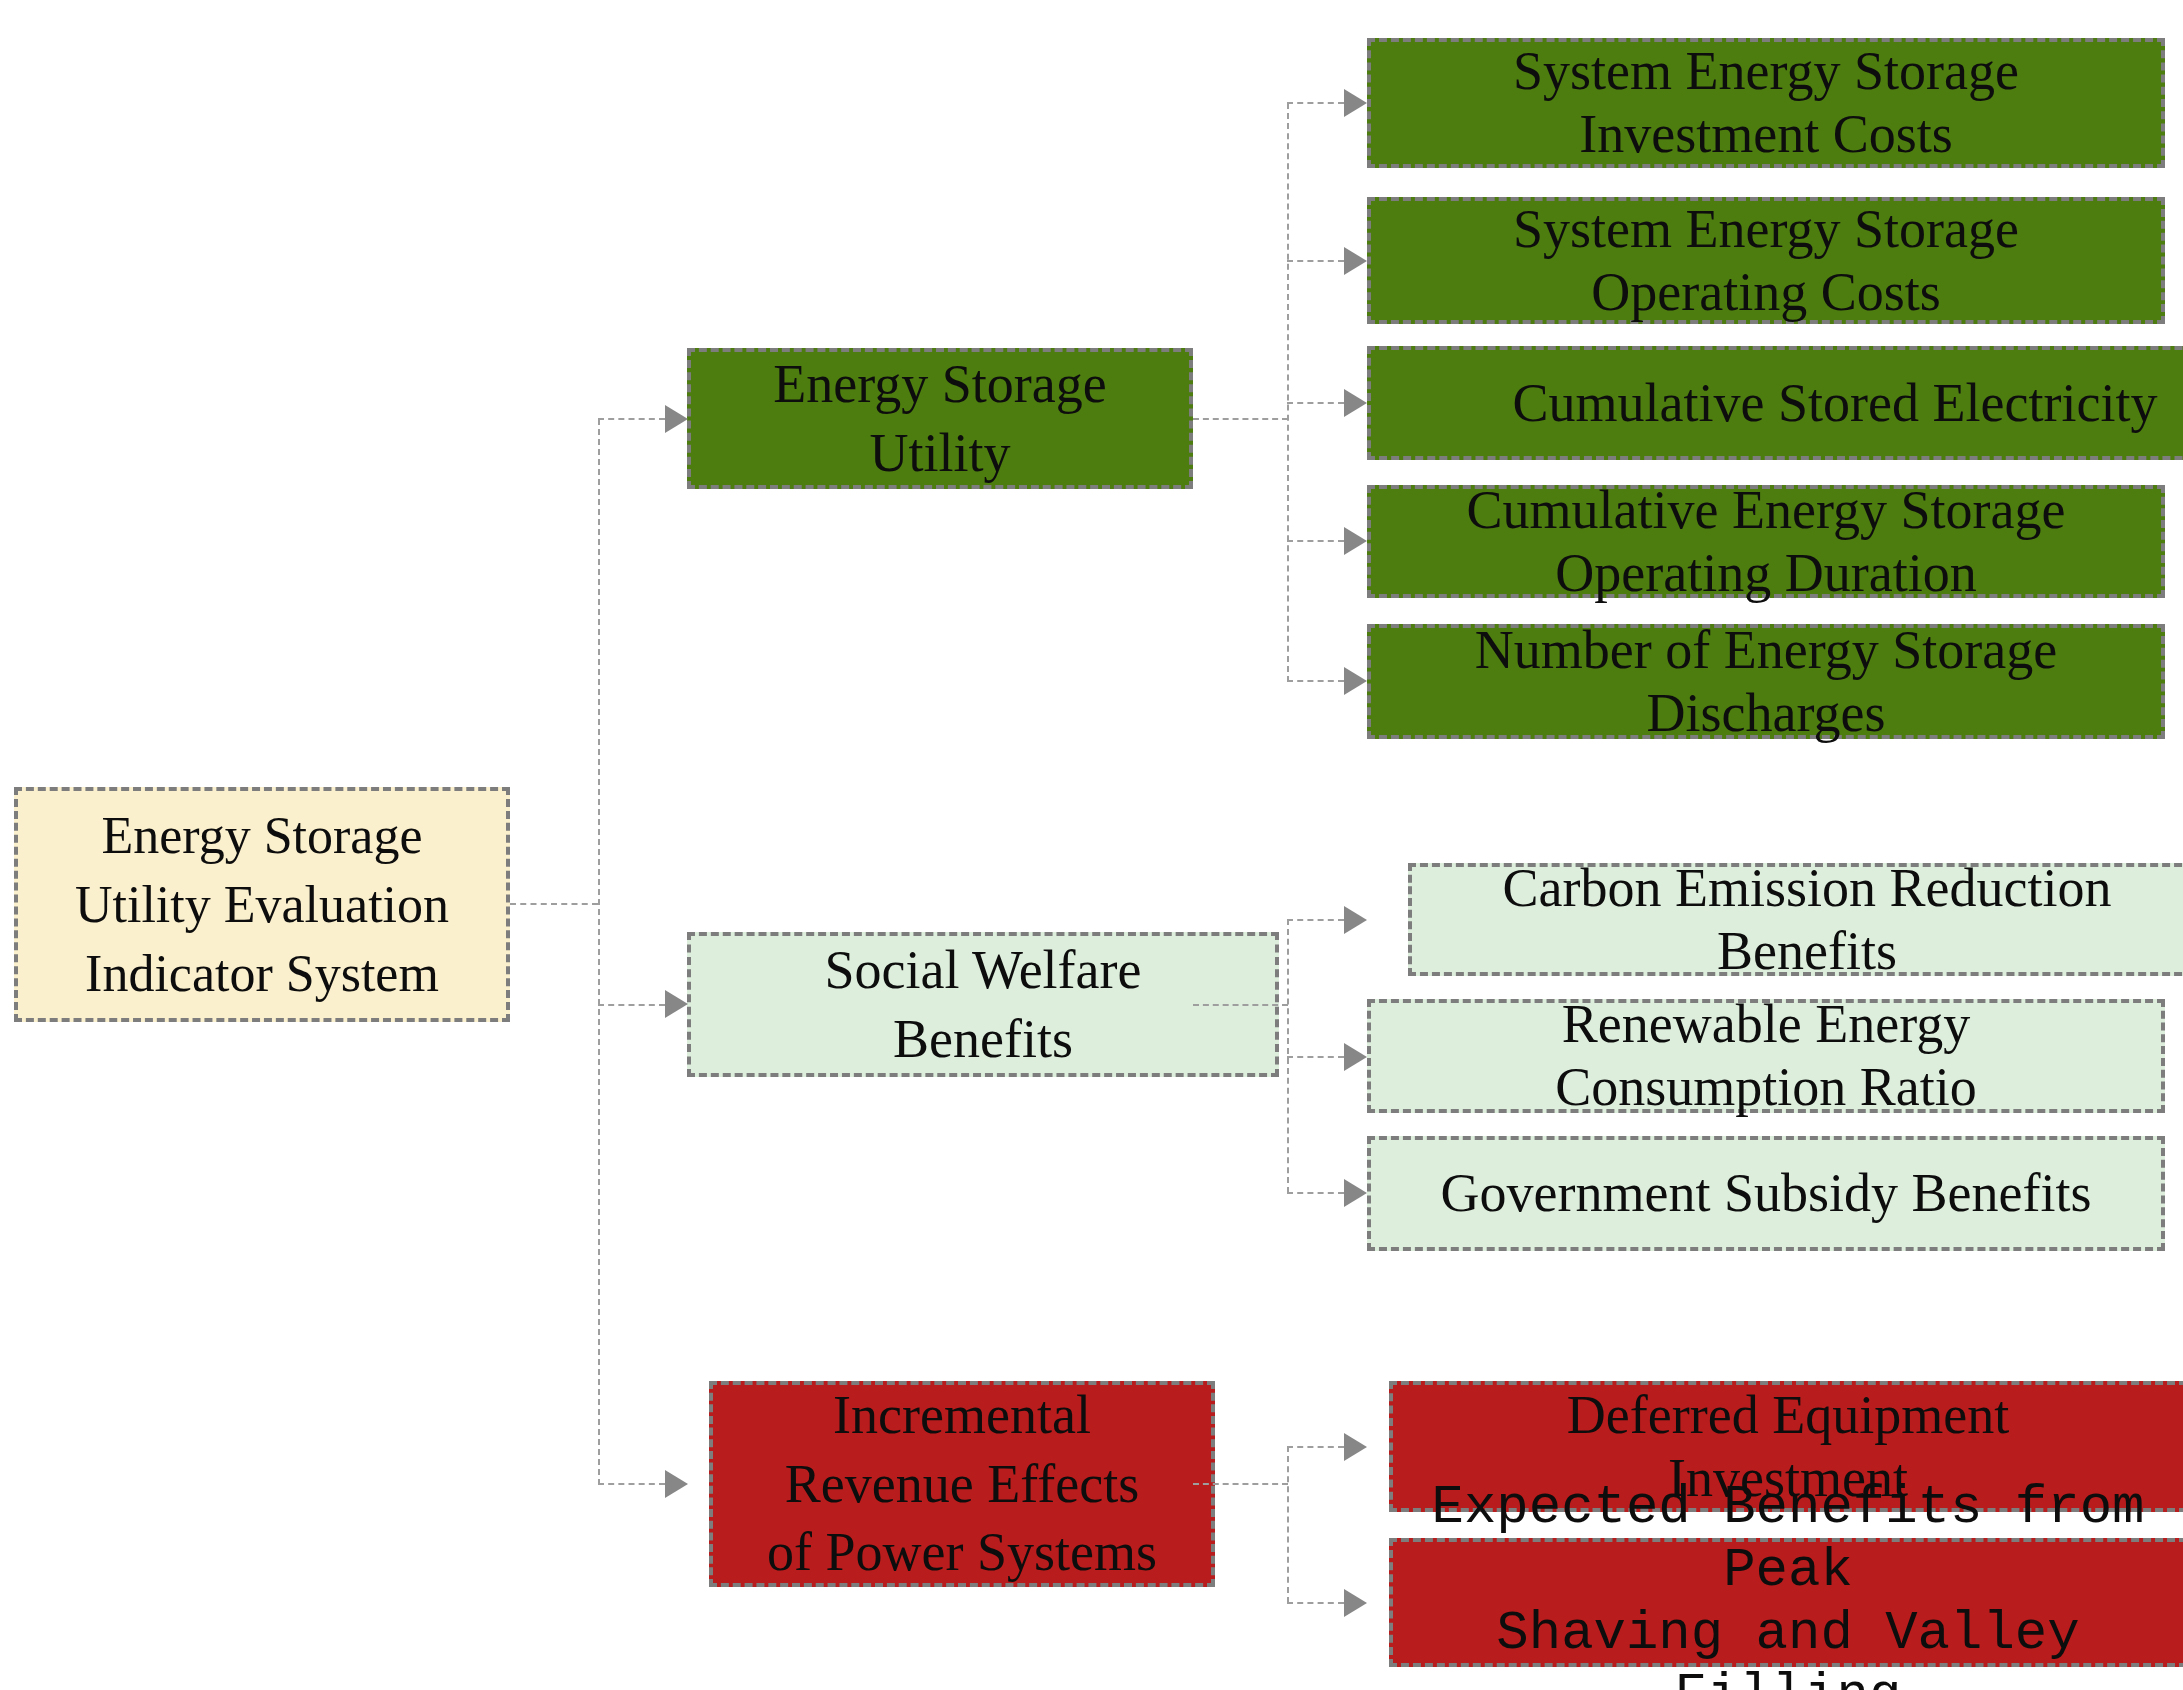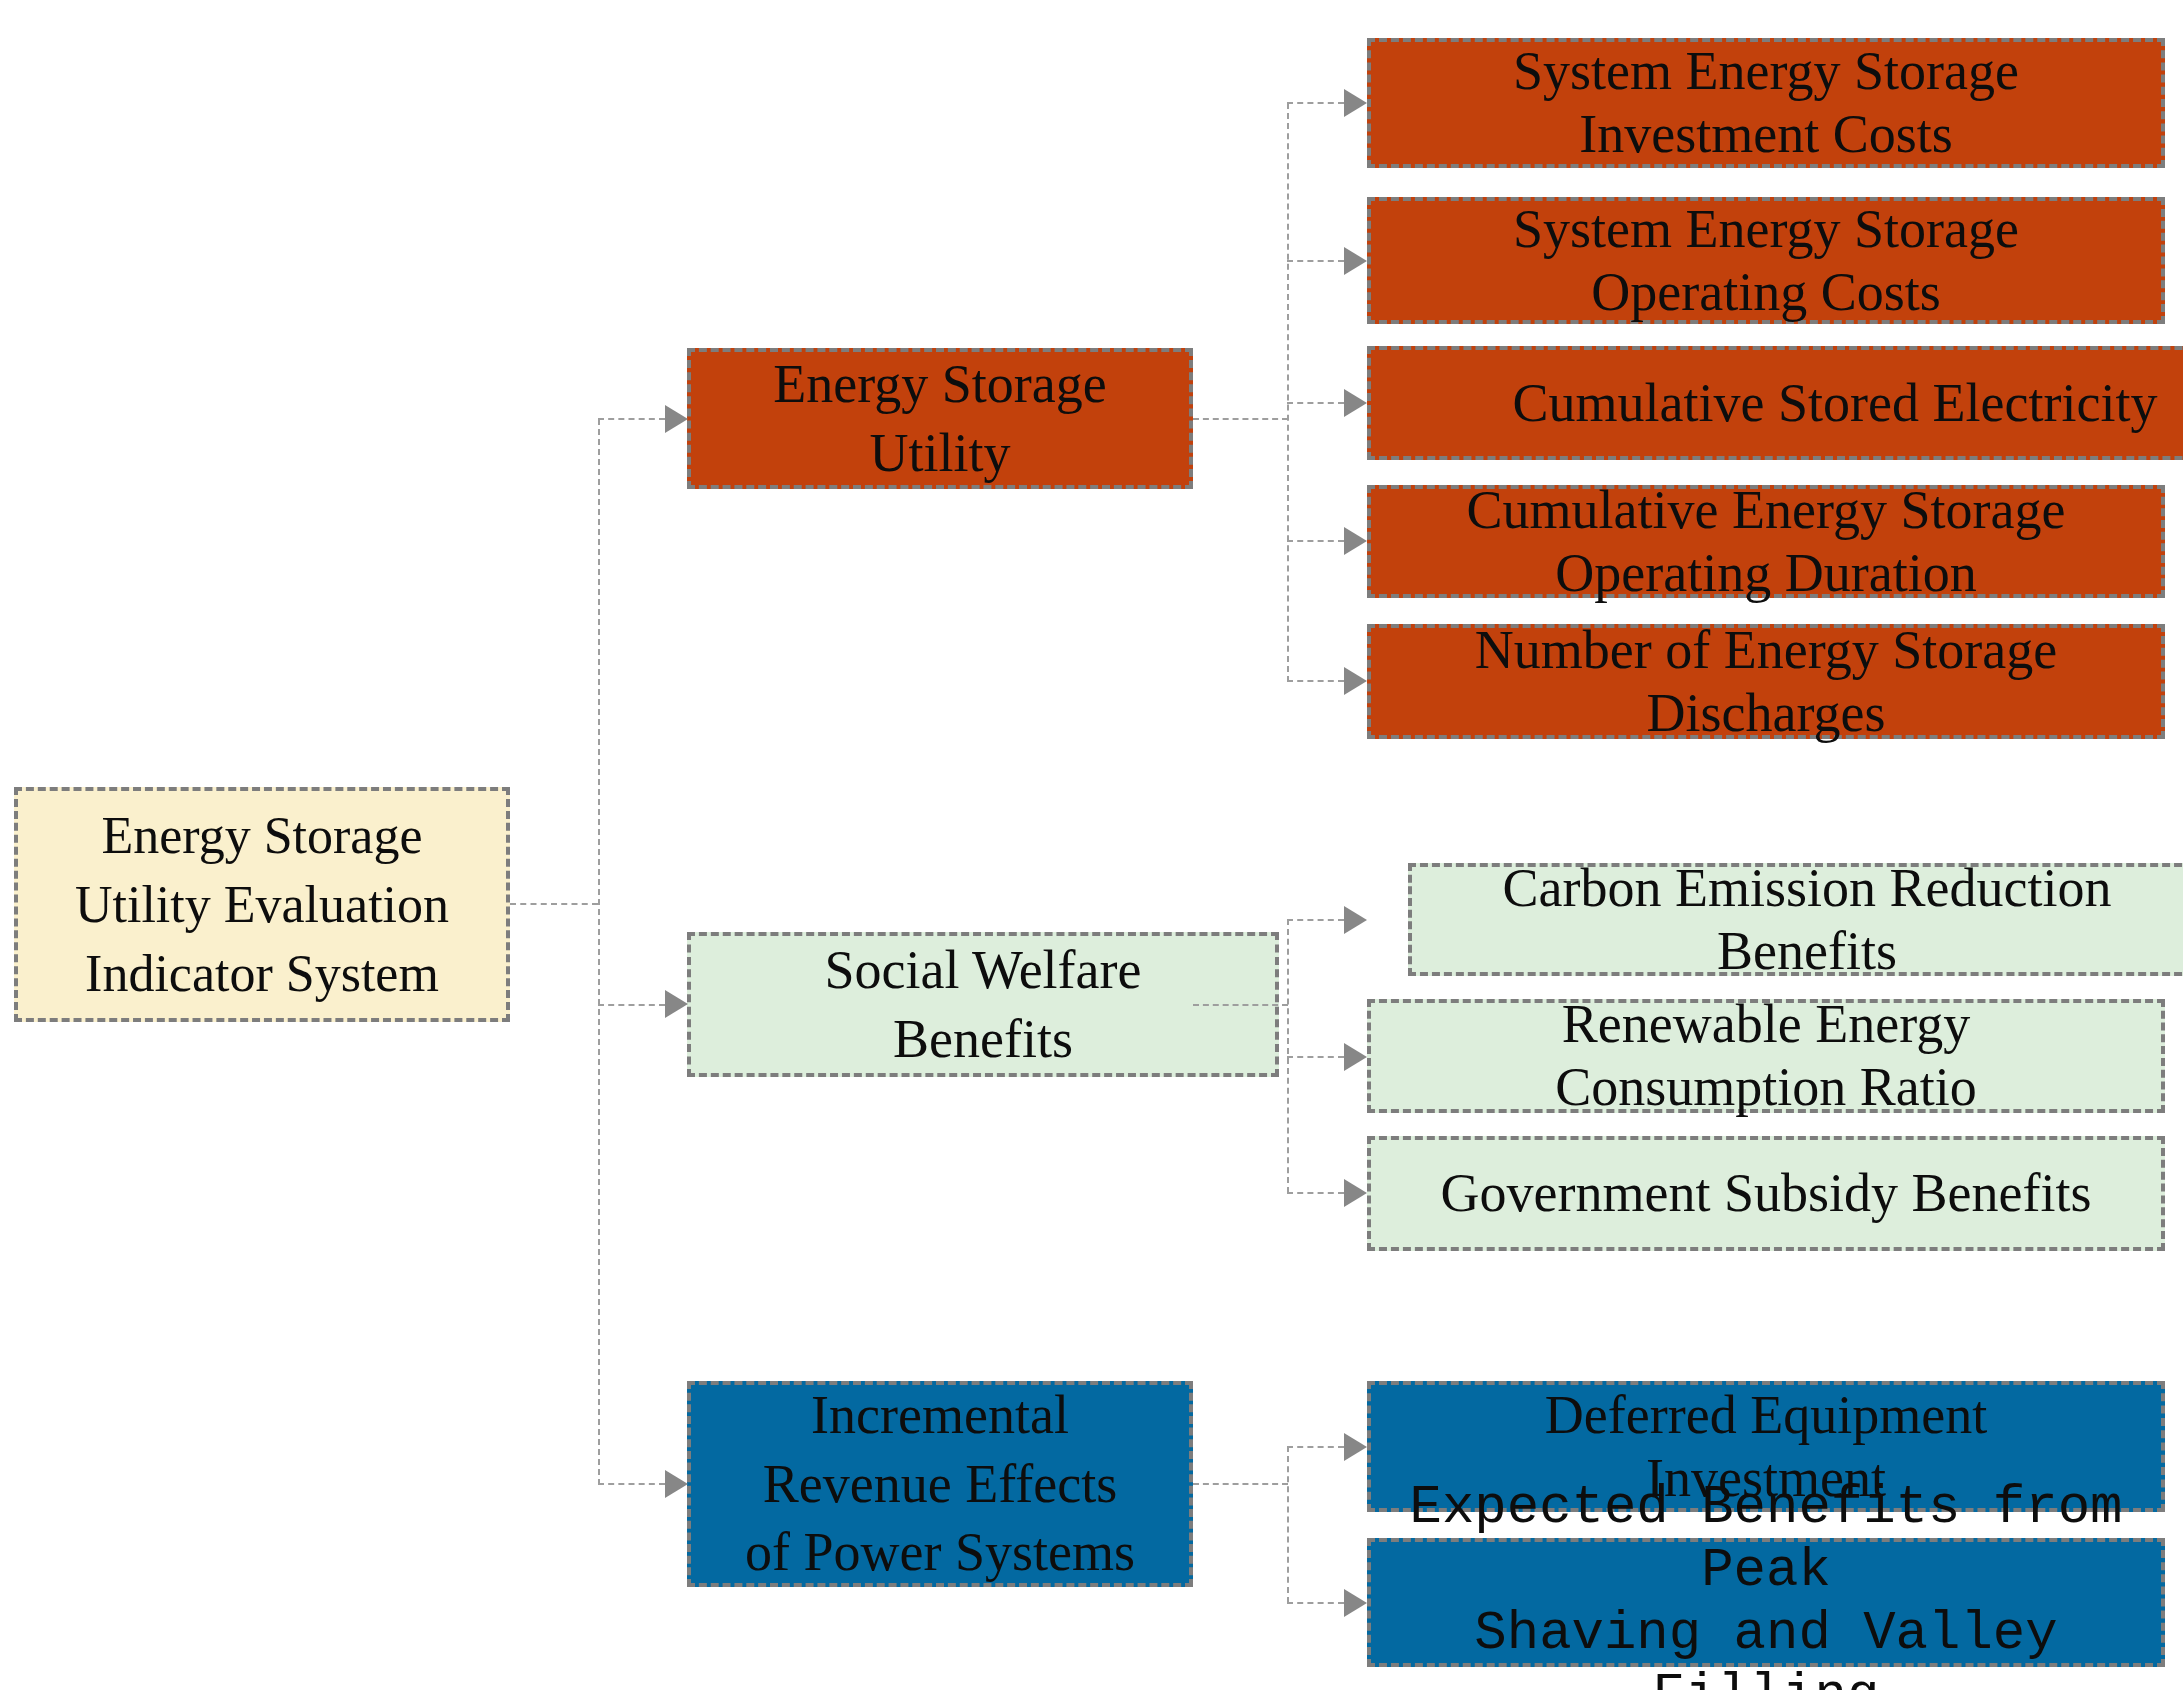--- a/index.html
+++ b/index.html
@@ -21,23 +21,23 @@
     border: 4.1px dashed #7d7d7d;
     box-sizing: border-box;
     display: flex;
     align-items: center;
     justify-content: center;
     text-align: center;
     white-space: pre-line;
     font-size: 54px;
   }
   .root-node   { background: #faf0cd; line-height: 1.33; }
-  .blue-node   { background: #c2410c; }
+  .blue-node   { background: #4d7c0f; }
   .green-node  { background: #ddeedc; }
-  .peach-node  { background: #0369a1; }
+  .peach-node  { background: #b91c1c; margin-left: 22px; }
   .branch-node { line-height: 1.27; }
   .leaf-node   { line-height: 1.16; }
   .hline {
     position: absolute;
     border-top: 2.4px dashed #9e9e9e;
     height: 0;
   }
   .vline {
     position: absolute;
     border-left: 2.4px dashed #9e9e9e;

